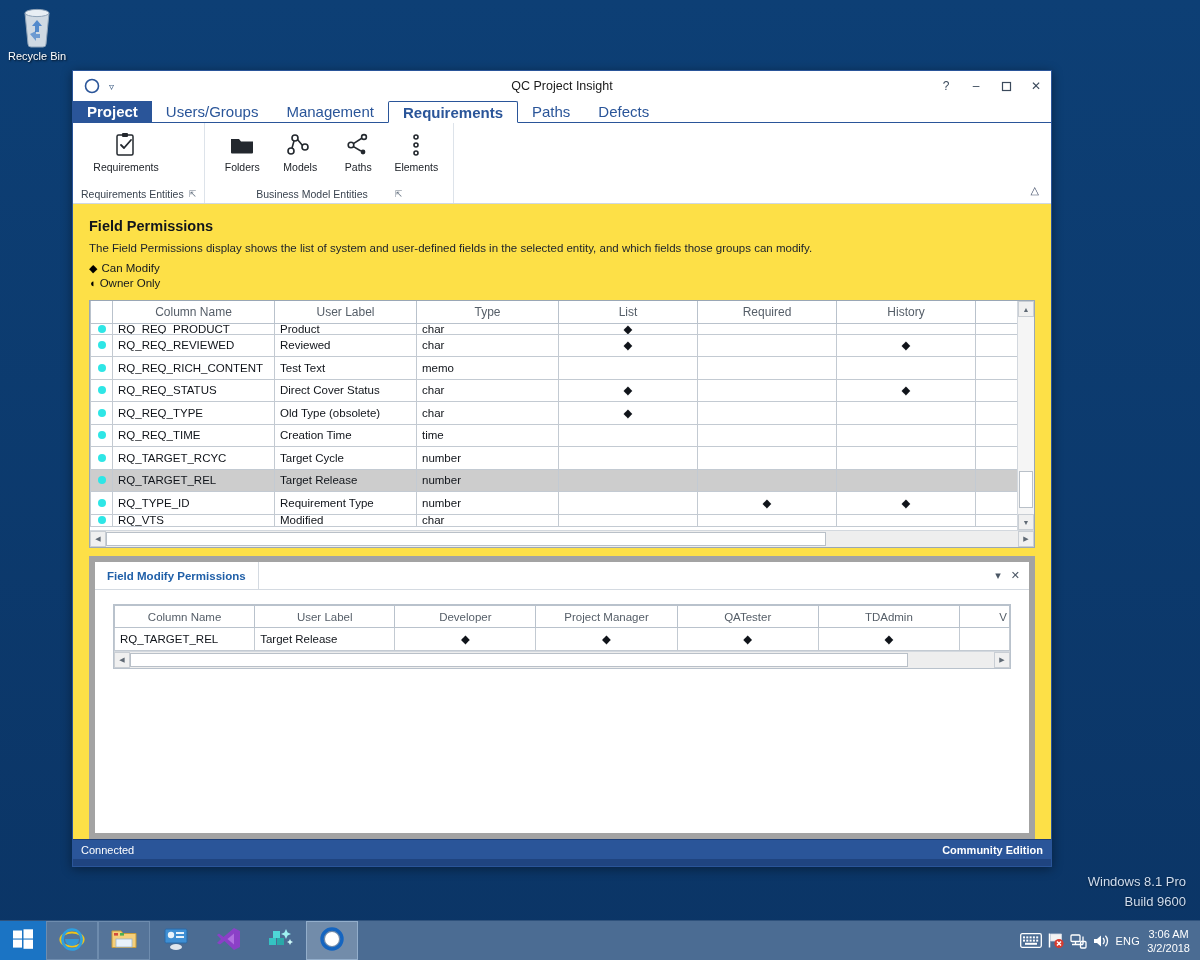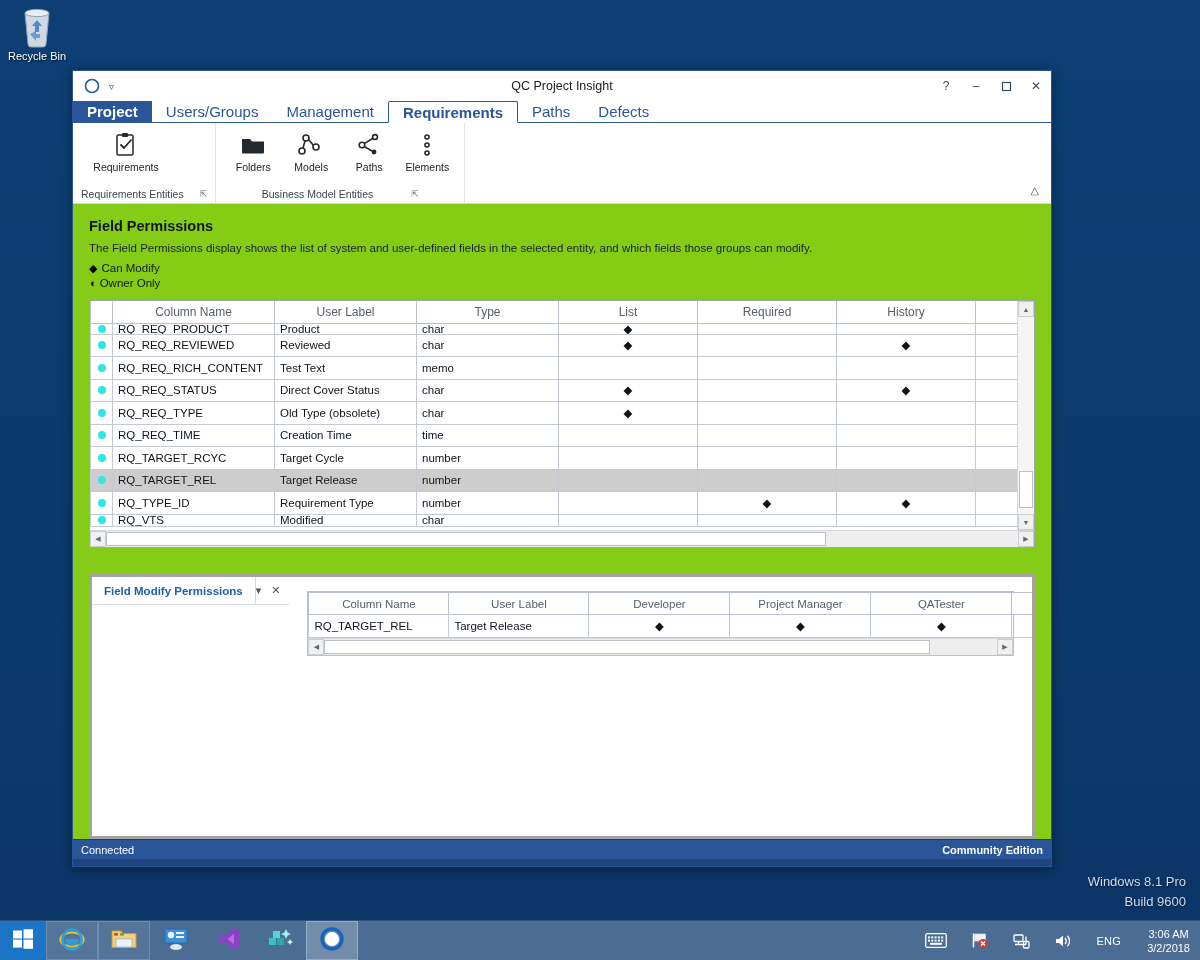--- a/index.html
+++ b/index.html
@@ -43,21 +43,21 @@
     background: #1b74c4; cursor: pointer;
   }
   .tb-items { display: flex; align-items: stretch; }
   .tb-item {
     width: 52px; display: flex; align-items: center; justify-content: center;
     cursor: pointer;
   }
   .tb-item.bordered { border: 1px solid #6e8cae; background: rgba(255,255,255,.06); }
   .tb-item.active { border: 1px solid #93aecb; background: rgba(255,255,255,.22); }
   .tray {
-    margin-left: auto; display: flex; align-items: center; gap: 24px;
+    margin-left: auto; display: flex; align-items: center; gap: 5px;
     padding-right: 10px; color: #fff; font-size: 11px;
   }
   .tray-ico { cursor: pointer; display: flex; align-items: center; }
   .tray-lang { font-size: 11px; letter-spacing: .3px; cursor: pointer; }
   .tray-clock { text-align: center; line-height: 14px; font-size: 11px; cursor: pointer; padding-left:2px;}
 
   
   .app-window {
     position: absolute; left: 72px; top: 70px; width: 980px; height: 797px;
     background: #ffffff;
@@ -110,31 +110,31 @@
   }
   .rgroup-items { display: flex; gap: 4px; padding: 2px 2px 0; }
   .ritem {
     width: 54px; display: flex; flex-direction: column; align-items: center;
     gap: 3px; padding: 3px 2px; cursor: pointer; border-radius: 2px;
   }
   .ritem-ico { height: 26px; display: flex; align-items: center; }
   .ritem-lbl { font-size: 10.5px; color: #20242a; text-align: center; white-space: nowrap; }
   .rgroup-title {
     font-size: 10.5px; color: #3a4450; text-align: center;
-    padding: 2px 0 3px; display: flex; align-items: center; justify-content: center; gap: 16px;
+    padding: 2px 0 3px; display: flex; align-items: center; justify-content: center; gap: 5px;
   }
   .dlg-launcher { font-size: 9px; color: #6a7685; cursor: pointer; }
   .ribbon-collapse {
     position: absolute; right: 8px; bottom: 4px; font-size: 11px;
     color: #44506a; cursor: pointer; padding: 2px 4px;
   }
 
   
   .content {
-    flex: 1; background: #84cc16; padding: 14px 16px 0; overflow: hidden;
+    flex: 1; background: #fde047; padding: 14px 16px 0; overflow: hidden;
     display: flex; flex-direction: column;
   }
   .page-title { font-size: 14.5px; font-weight: bold; color: #12161c; margin-bottom: 8px; }
   .page-desc { font-size: 11.5px; color: #20252c; margin-bottom: 7px; }
   .legend { margin-bottom: 9px; }
   .legend-row { display: flex; align-items: center; gap: 4px; font-size: 11.5px; color: #14181e; line-height: 15px; }
   .lg-sys { width: 8px; height: 8px; border-radius: 50%; background: #2ee6e6; display: inline-block; }
   .lg-mod { font-size: 11px; color: #000; line-height: 1; }
   .lg-own { font-size: 11px; color: #000; line-height: 1; }
 
@@ -189,22 +189,22 @@
     font-size: 7px; color: #606a75; cursor: pointer; flex: none;
   }
   .hsb-track { flex: 1; position: relative; background: #eeeeee; }
   .hsb-thumb {
     position: absolute; top: 1px; bottom: 1px; background: #fff;
     border: 1px solid #b9c0c8; cursor: pointer;
   }
 
   
   .panel {
-    margin-top: 26px; background: #fff; border: 3px solid #a3a3a3;
-    flex: 1; display: flex; flex-direction: row; min-height: 0;
+    margin-top: 8px; background: #fff; border: 6px solid #a3a3a3;
+    flex: 1; display: flex; flex-direction: column; min-height: 0;
   }
   .panel-head {
     height: 28px; display: flex; align-items: stretch;
     border-bottom: 1px solid #d4dae1; background: #fff;
   }
   .panel-tab {
     padding: 0 12px; display: flex; align-items: center;
     font-size: 11.5px; color: #1f5fa8; font-weight: bold;
     border-right: 1px solid #d4dae1; cursor: pointer;
   }

